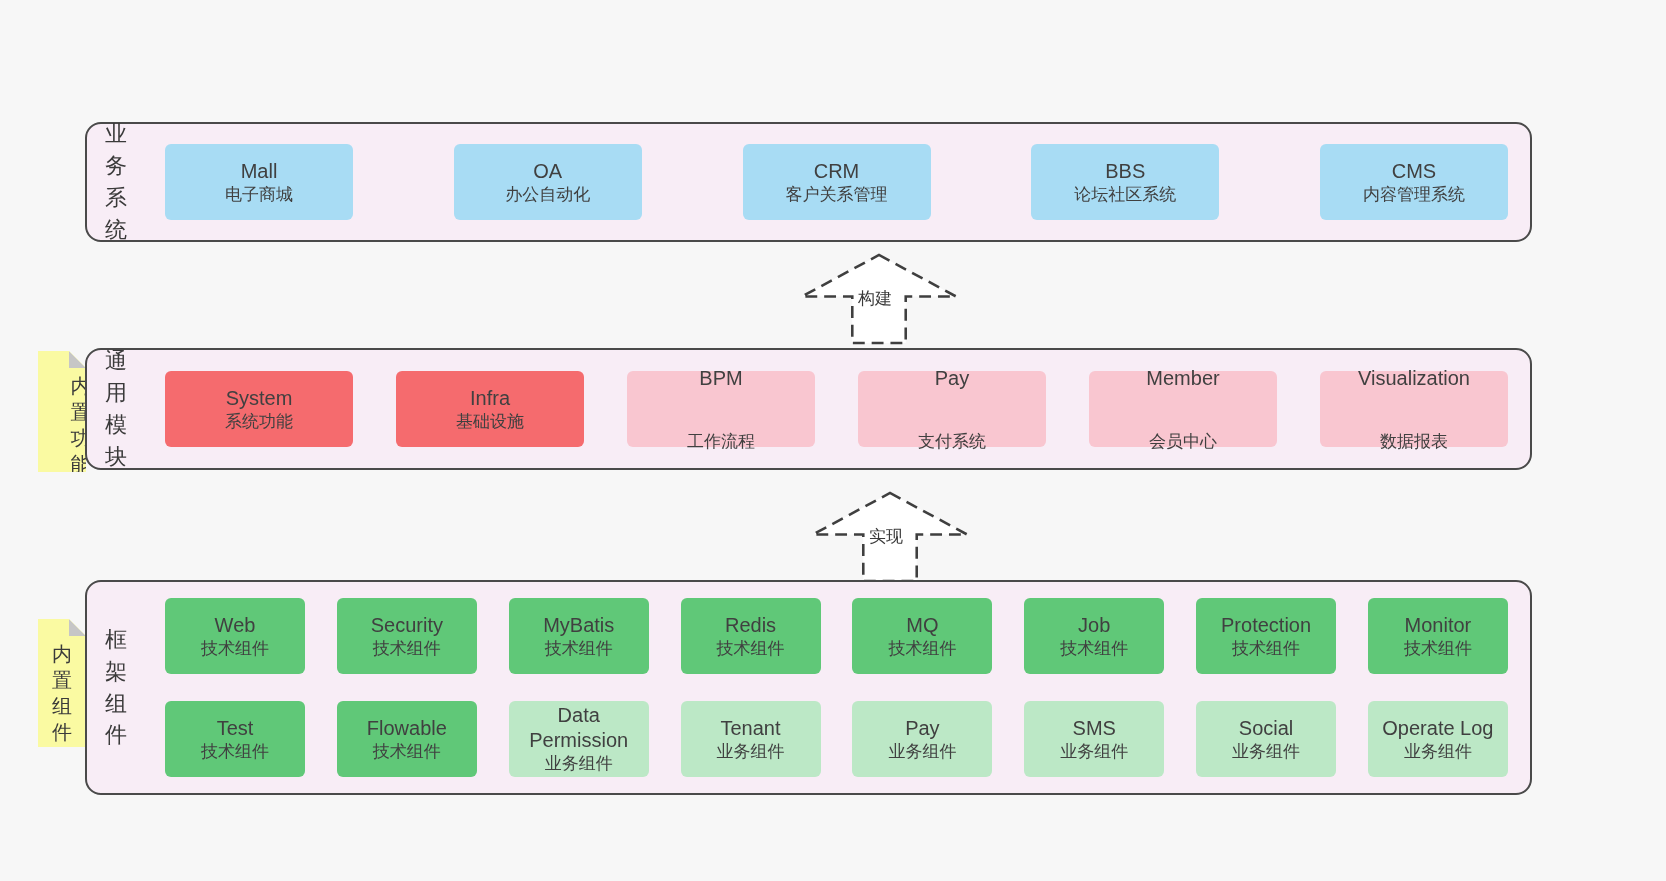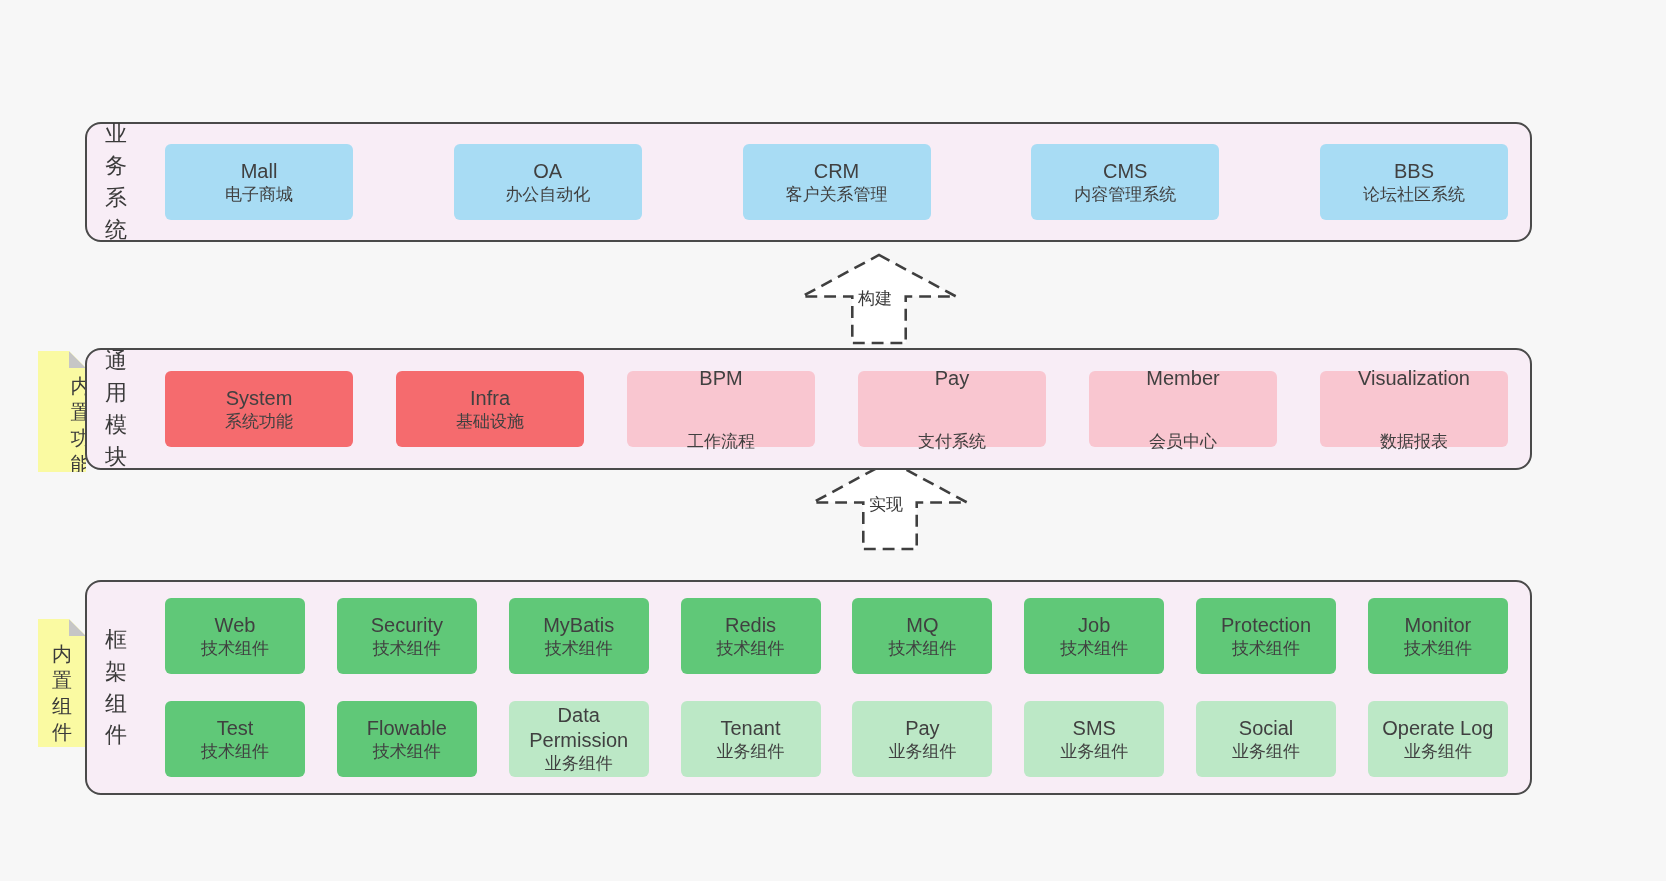--- a/index.html
+++ b/index.html
@@ -60,21 +60,21 @@
     background:#c6c6c6;
     clip-path:polygon(0 0, 100% 100%, 0 100%);
   }
   .sticky .txt{
     width:22px;font-size:20px;line-height:1.3;color:#3a3a3a;
     word-break:break-all;text-align:center;
   }
   
   .arrow{position:absolute;width:180px;height:94px;z-index:1;text-align:right;}
   #arrow-0{left:789px;top:252px;}
-  #arrow-1{left:800px;top:458px;}
+  #arrow-1{left:800px;top:490px;}
   .arrow svg{width:100%;height:100%;display:block;}
   .arrow .lbl{
     position:absolute;left:50%;top:35px;transform:translateX(-60%);
     background:#ffffff;padding:0 3px;
     font-size:17px;color:#3a3a3a;white-space:nowrap;
   }
 </style>
 </head>
 <body>
 
@@ -99,26 +99,26 @@
           </div>
           <div class="box box--blue">
             <div class="en">OA</div>
             <div class="zh">办公自动化</div>
           </div>
           <div class="box box--blue">
             <div class="en">CRM</div>
             <div class="zh">客户关系管理</div>
           </div>
           <div class="box box--blue">
+            <div class="en">BBS</div>
+            <div class="zh">论坛社区系统</div>
+          </div>
+          <div class="box box--blue">
             <div class="en">CMS</div>
             <div class="zh">内容管理系统</div>
-          </div>
-          <div class="box box--blue">
-            <div class="en">BBS</div>
-            <div class="zh">论坛社区系统</div>
           </div>
         </div>
       </div>
   </section>
 
   <div class="arrow" id="arrow-0">
     <svg viewBox="0 0 180 95">
       <polygon points="90,3 168,45 117,45 117,92 63,92 63,45 12,45" fill="#ffffff" stroke="#3f3f3f" stroke-width="2.6" stroke-dasharray="12 7" stroke-linejoin="miter"></polygon>
     </svg>
     <span class="lbl">构建</span>

